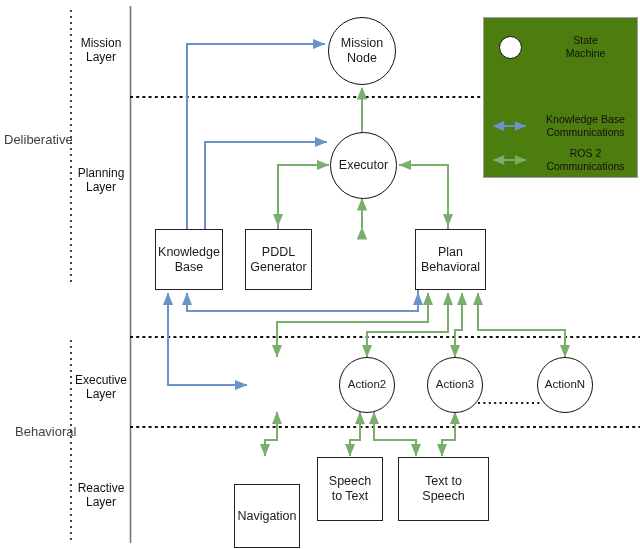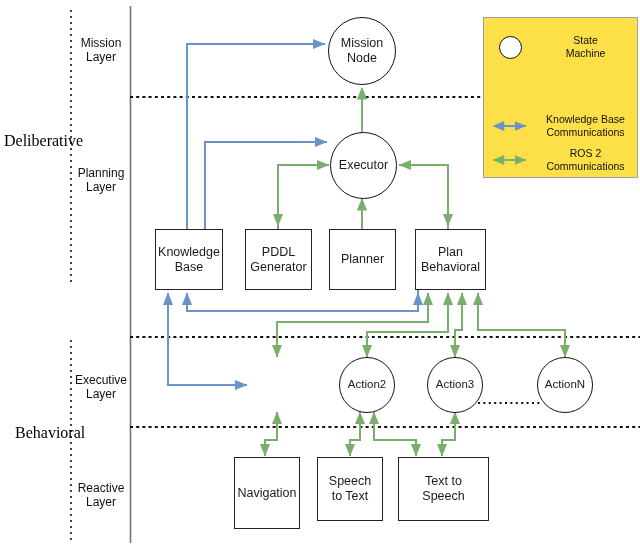--- a/index.html
+++ b/index.html
@@ -4,22 +4,22 @@
 <style>
   html,body{margin:0;padding:0;background:#ffffff;}
   body{width:640px;height:549px;font-family:"Liberation Sans",sans-serif;color:#1a1a1a;overflow:hidden;}
   #stage{position:relative;width:640px;height:549px;}
   svg.layer{position:absolute;left:0;top:0;width:640px;height:549px;}
   .node{position:absolute;box-sizing:border-box;display:flex;align-items:center;justify-content:center;text-align:center;line-height:1.18;}
   .boxnode{border:1.6px solid #222;background:#fff;font-size:12.5px;}
   .circnode{border:1.4px solid #111;background:#fff;border-radius:50%;font-size:12.5px;}
   .smallcirc{font-size:11.5px;}
   .axislabel{position:absolute;font-size:12px;text-align:center;line-height:1.2;color:#111;}
-  .sidelabel{position:absolute;font-size:16px;color:#000000;white-space:nowrap;font-family:Liberation Serif, serif;}
-  #legend{position:absolute;left:483px;top:17px;width:155px;height:161px;border:1.2px solid #9aa0a6;background:#fde047;box-sizing:border-box;}
+  .sidelabel{position:absolute;font-size:13px;color:#404040;white-space:nowrap;}
+  #legend{position:absolute;left:483px;top:17px;width:155px;height:161px;border:1.2px solid #9aa0a6;background:#4d7c0f;box-sizing:border-box;}
   .legrow{position:absolute;left:0;width:155px;display:flex;align-items:center;}
   .legsym{width:52px;display:flex;align-items:center;justify-content:center;flex:0 0 52px;}
   .legtxt{flex:1;font-size:10.5px;text-align:center;line-height:1.25;color:#111;padding-right:4px;}
   .lcirc{width:21px;height:21px;border:1.3px solid #111;border-radius:50%;background:#fff;}
   .lsq{width:21px;height:21px;border:1.4px solid #111;background:#fff;}
 </style>
 </head>
 <body>
 
 <div id="stage">
@@ -143,42 +143,39 @@
     </div>
   </div>
 
   <div class="node boxnode" style="left:245px;top:229px;width:67px;height:61px;">
     <div>
       <div>PDDL</div>
       <div>Generator</div>
     </div>
   </div>
 
-  <div class="node boxnode" style="left:329px;top:229px;width:67px;height:61px;">
-    <div>Planner</div>
-  </div>
 
   <div class="node boxnode" style="left:415px;top:229px;width:71px;height:61px;">
     <div>
       <div>Plan</div>
       <div>Behavioral</div>
     </div>
   </div>
 
   <div class="node circnode smallcirc" style="left:339px;top:357px;width:56px;height:56px;">
     <div>Action2</div>
   </div>
   <div class="node circnode smallcirc" style="left:427px;top:357px;width:56px;height:56px;">
     <div>Action3</div>
   </div>
   <div class="node circnode smallcirc" style="left:537px;top:357px;width:56px;height:56px;">
     <div>ActionN</div>
   </div>
 
-  <div class="node boxnode" style="left:234px;top:457px;width:66px;height:72px;">
+  <div class="node boxnode" style="left:234px;top:484px;width:66px;height:64px;">
     <div>Navigation</div>
   </div>
   <div class="node boxnode" style="left:317px;top:457px;width:66px;height:64px;">
     <div>
       <div>Speech</div>
       <div>to Text</div>
     </div>
   </div>
   <div class="node boxnode" style="left:398px;top:457px;width:91px;height:64px;">
     <div>

